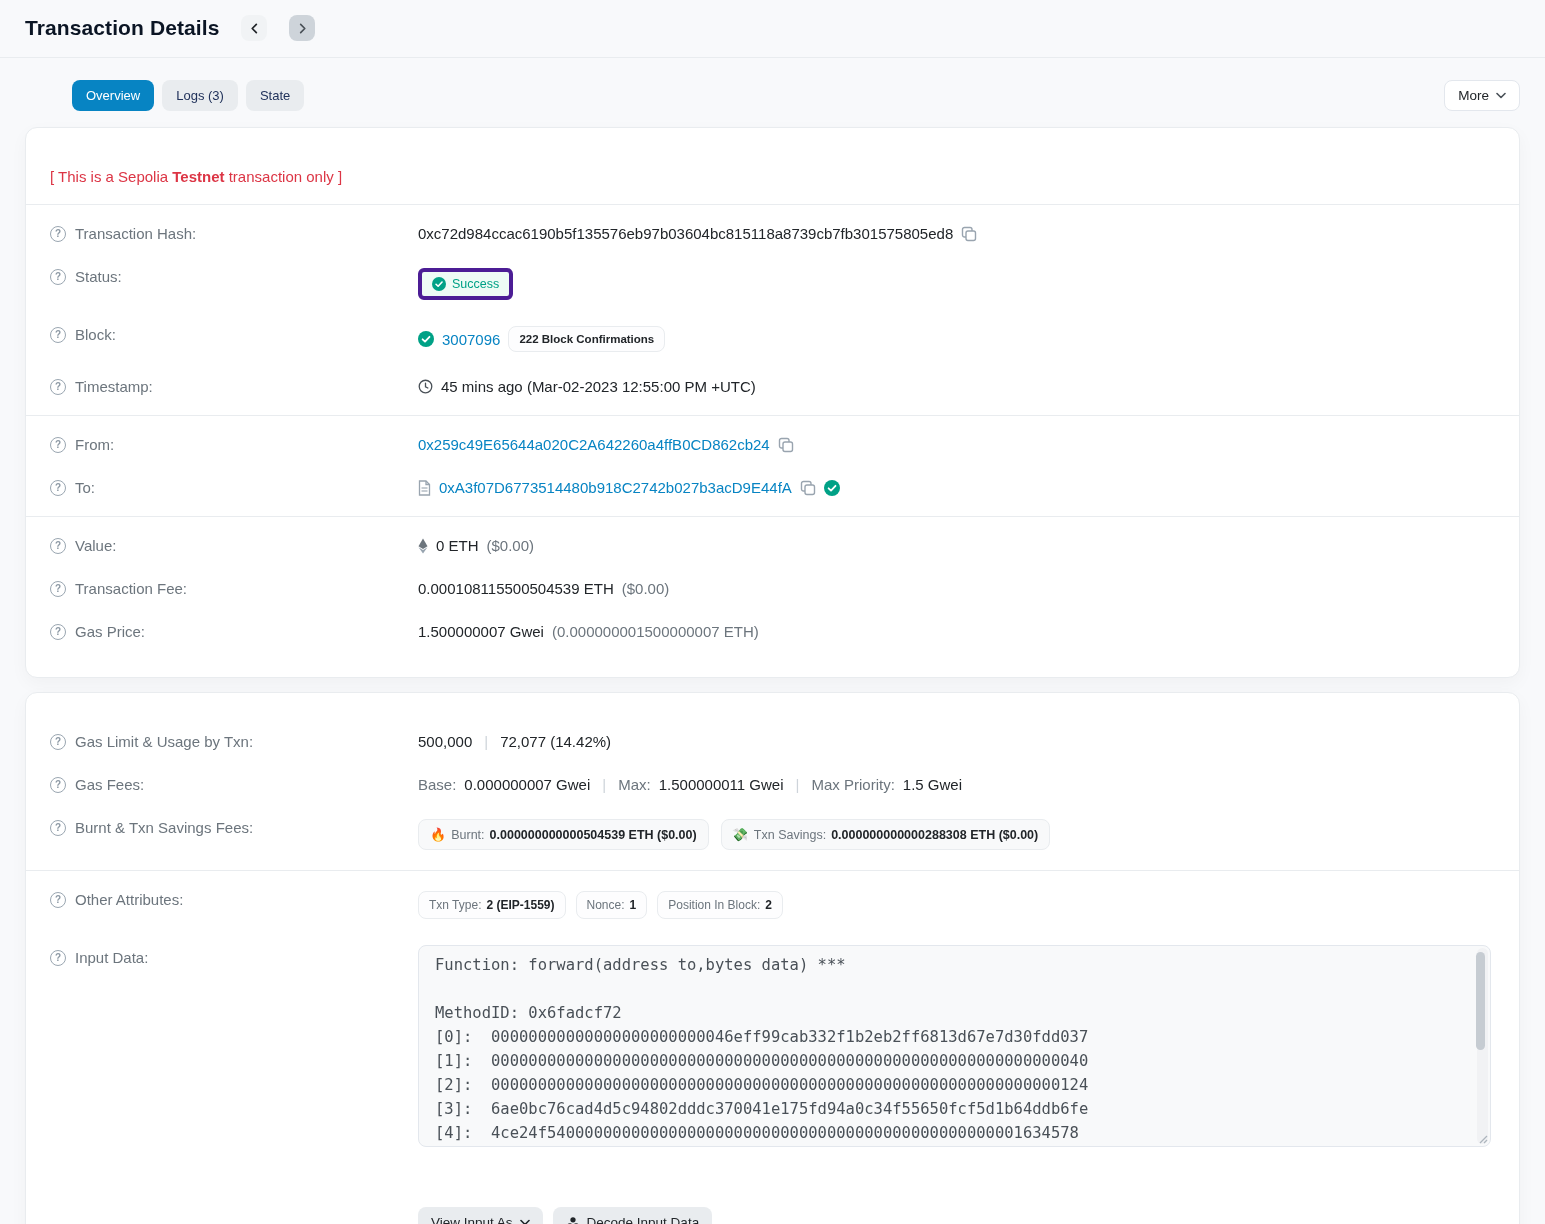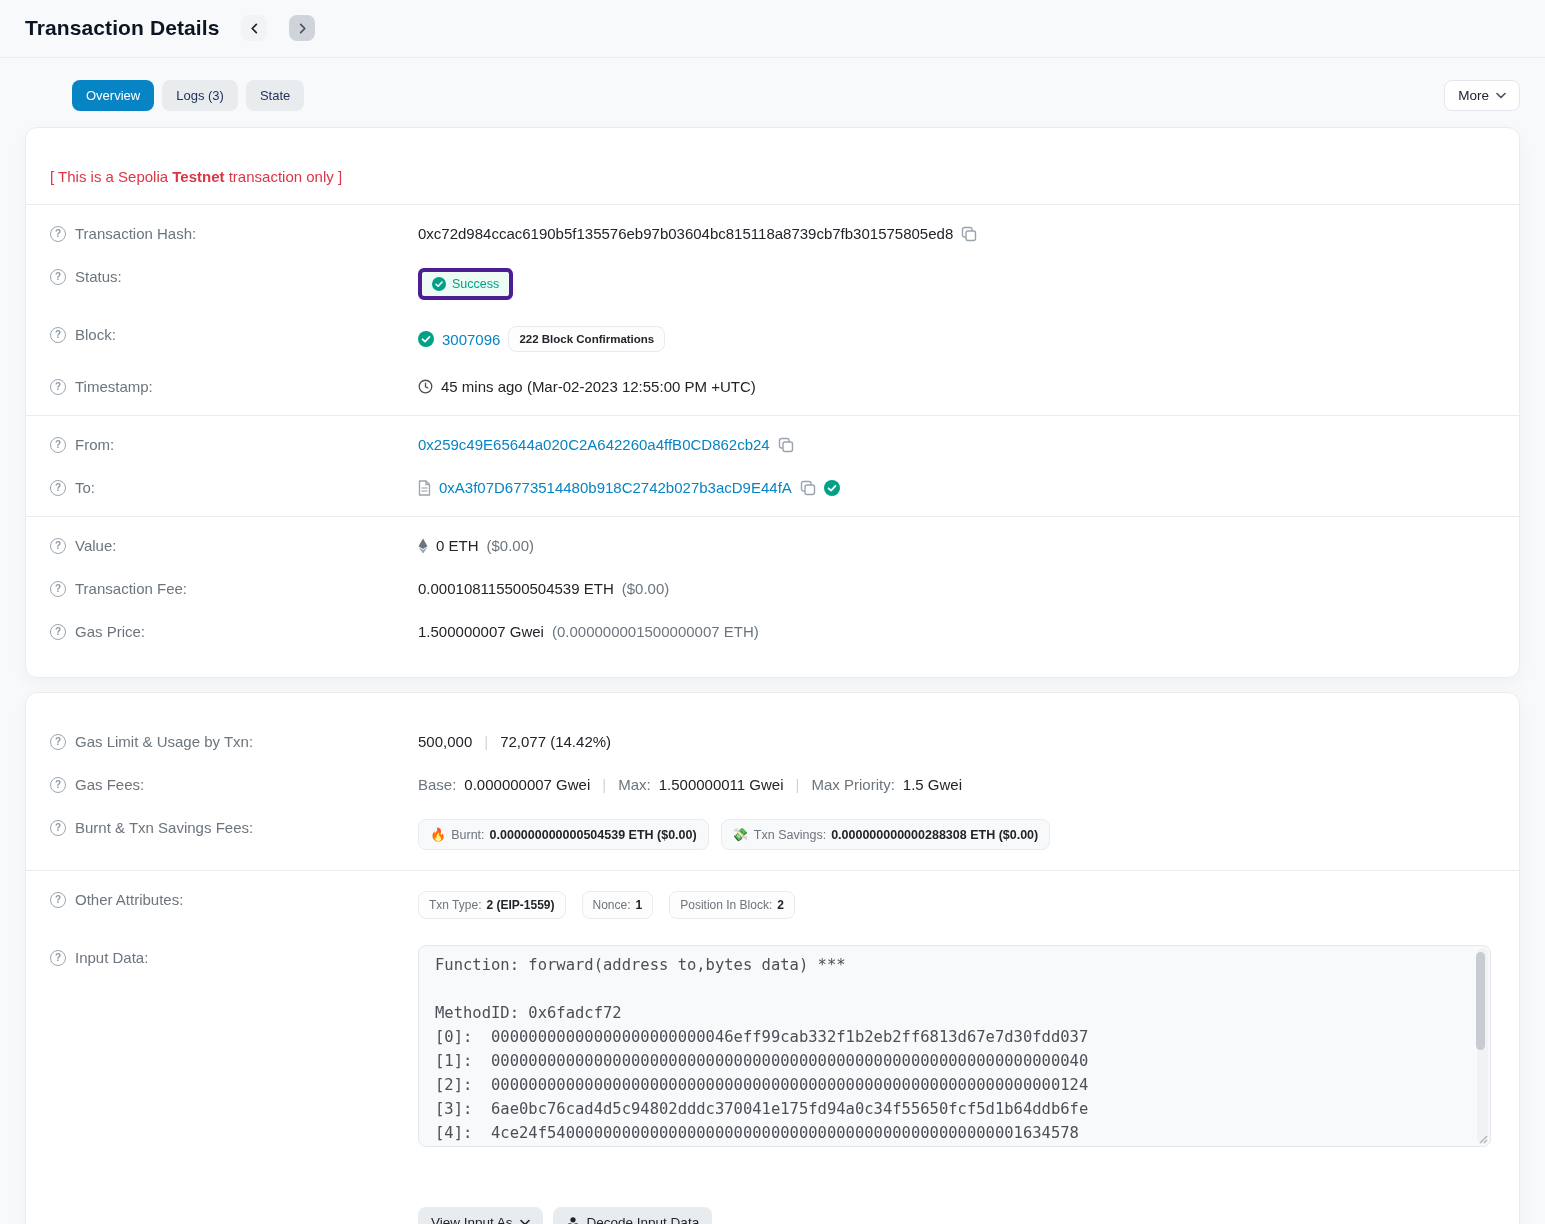--- a/index.html
+++ b/index.html
@@ -369,21 +369,21 @@
     </div>
   </div>
 
   <hr class="divider">
 
   <div class="row">
     <div class="row-label">
       <span class="q-icon">?</span>
       <span>Other Attributes:</span>
     </div>
-    <div class="row-value" style="gap:16px">
+    <div class="row-value" style="gap:10px">
       <span class="pill-badge">
         <span>Txn Type:</span>
         <b>2 (EIP-1559)</b>
       </span>
       <span class="pill-badge">
         <span>Nonce:</span>
         <b>1</b>
       </span>
       <span class="pill-badge">
         <span>Position In Block:</span>

